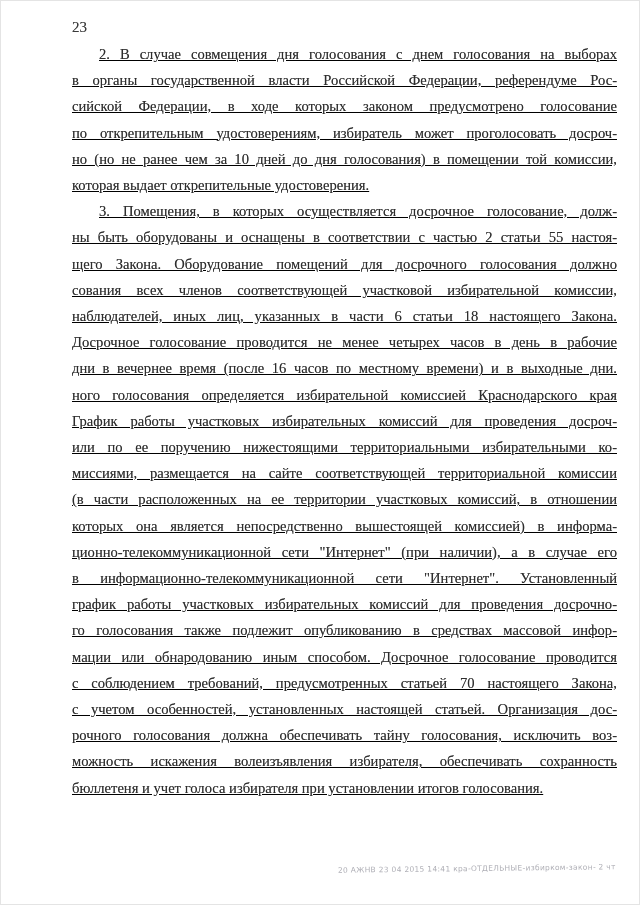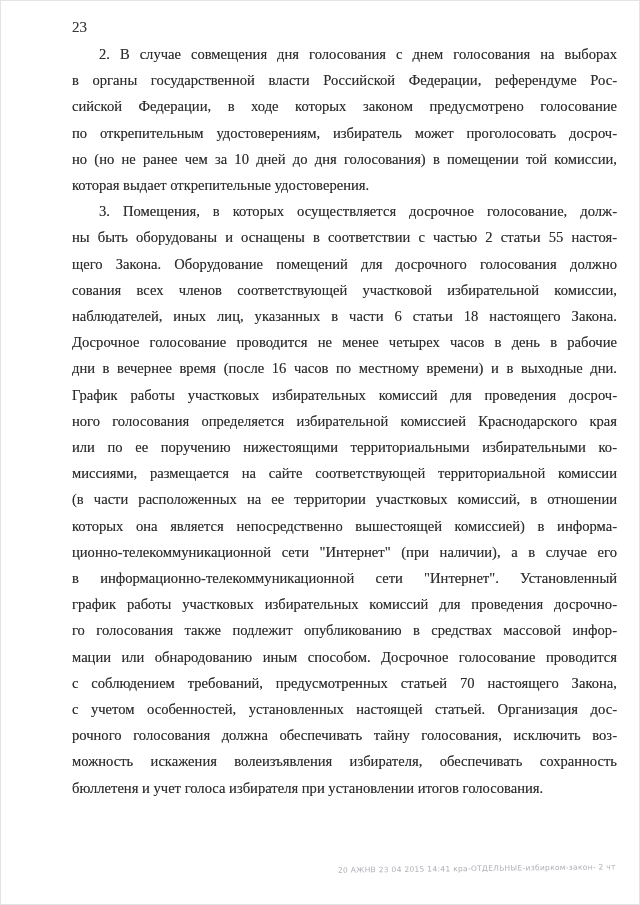--- a/index.html
+++ b/index.html
@@ -30,20 +30,21 @@
   .page-number {
     padding-top: 14px;
     height: 27px;
     line-height: 27px;
     font-size: 15px;
     color: #3a3a3a;
     text-shadow: 0 0 0.4px rgba(50,50,50,0.5);
   }
   .paragraph {
     margin: 0;
+    text-decoration: underline;
   }
   .line {
     font-size: 14.6px;
     line-height: 26.2px;
     color: #2e2e2e;
     text-align: justify;
     text-align-last: justify;
     white-space: normal;
     text-shadow: 0 0 0.45px rgba(45,45,45,0.55);
   }
@@ -82,22 +83,22 @@
         <div class="line last">которая выдает открепительные удостоверения.</div>
       </div>
       <div class="paragraph">
         <div class="line first">3. Помещения, в которых осуществляется досрочное голосование, долж-</div>
         <div class="line">ны быть оборудованы и оснащены в соответствии с частью 2 статьи 55 настоя-</div>
         <div class="line">щего Закона. Оборудование помещений для досрочного голосования должно</div>
         <div class="line">сования всех членов соответствующей участковой избирательной комиссии,</div>
         <div class="line">наблюдателей, иных лиц, указанных в части 6 статьи 18 настоящего Закона.</div>
         <div class="line">Досрочное голосование проводится не менее четырех часов в день в рабочие</div>
         <div class="line">дни в вечернее время (после 16 часов по местному времени) и в выходные дни.</div>
+        <div class="line">ного голосования определяется избирательной комиссией Краснодарского края</div>
         <div class="line">График работы участковых избирательных комиссий для проведения досроч-</div>
-        <div class="line">ного голосования определяется избирательной комиссией Краснодарского края</div>
         <div class="line">или по ее поручению нижестоящими территориальными избирательными ко-</div>
         <div class="line">миссиями, размещается на сайте соответствующей территориальной комиссии</div>
         <div class="line">(в части расположенных на ее территории участковых комиссий, в отношении</div>
         <div class="line">которых она является непосредственно вышестоящей комиссией) в информа-</div>
         <div class="line">ционно-телекоммуникационной сети "Интернет" (при наличии), а в случае его</div>
         <div class="line">в информационно-телекоммуникационной сети "Интернет". Установленный</div>
         <div class="line">график работы участковых избирательных комиссий для проведения досрочно-</div>
         <div class="line">го голосования также подлежит опубликованию в средствах массовой инфор-</div>
         <div class="line">мации или обнародованию иным способом. Досрочное голосование проводится</div>
         <div class="line">с соблюдением требований, предусмотренных статьей 70 настоящего Закона,</div>

